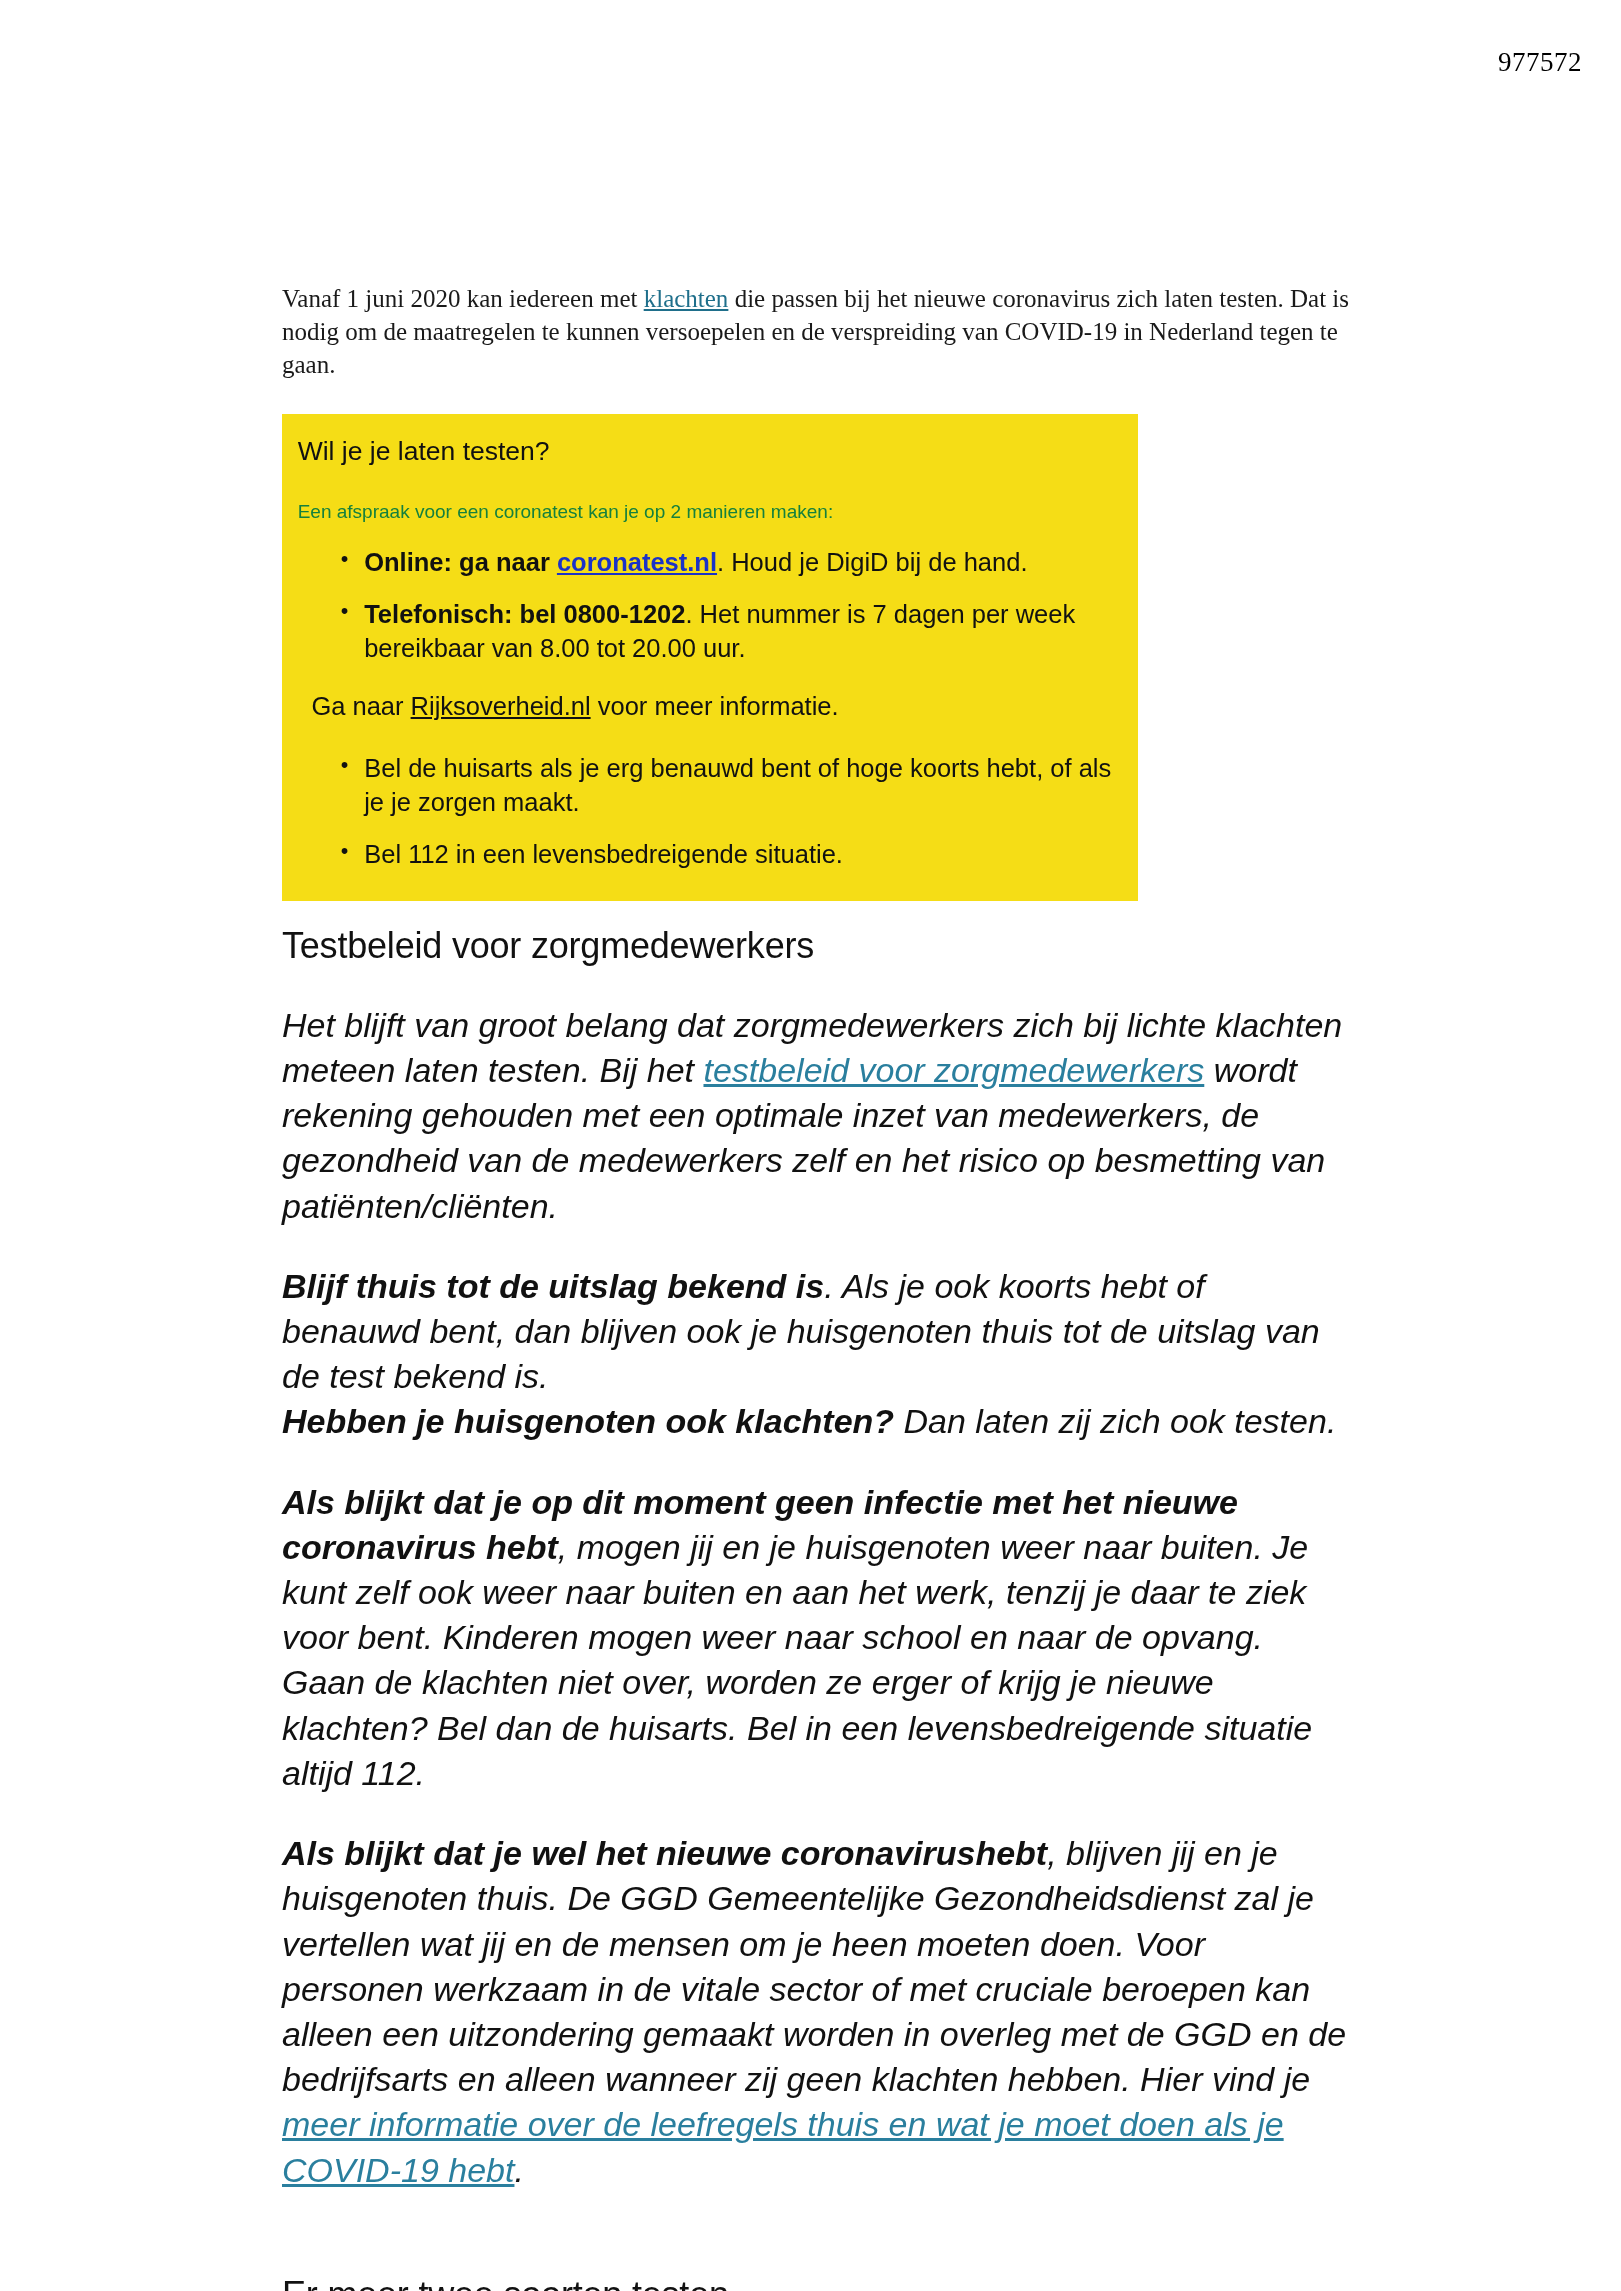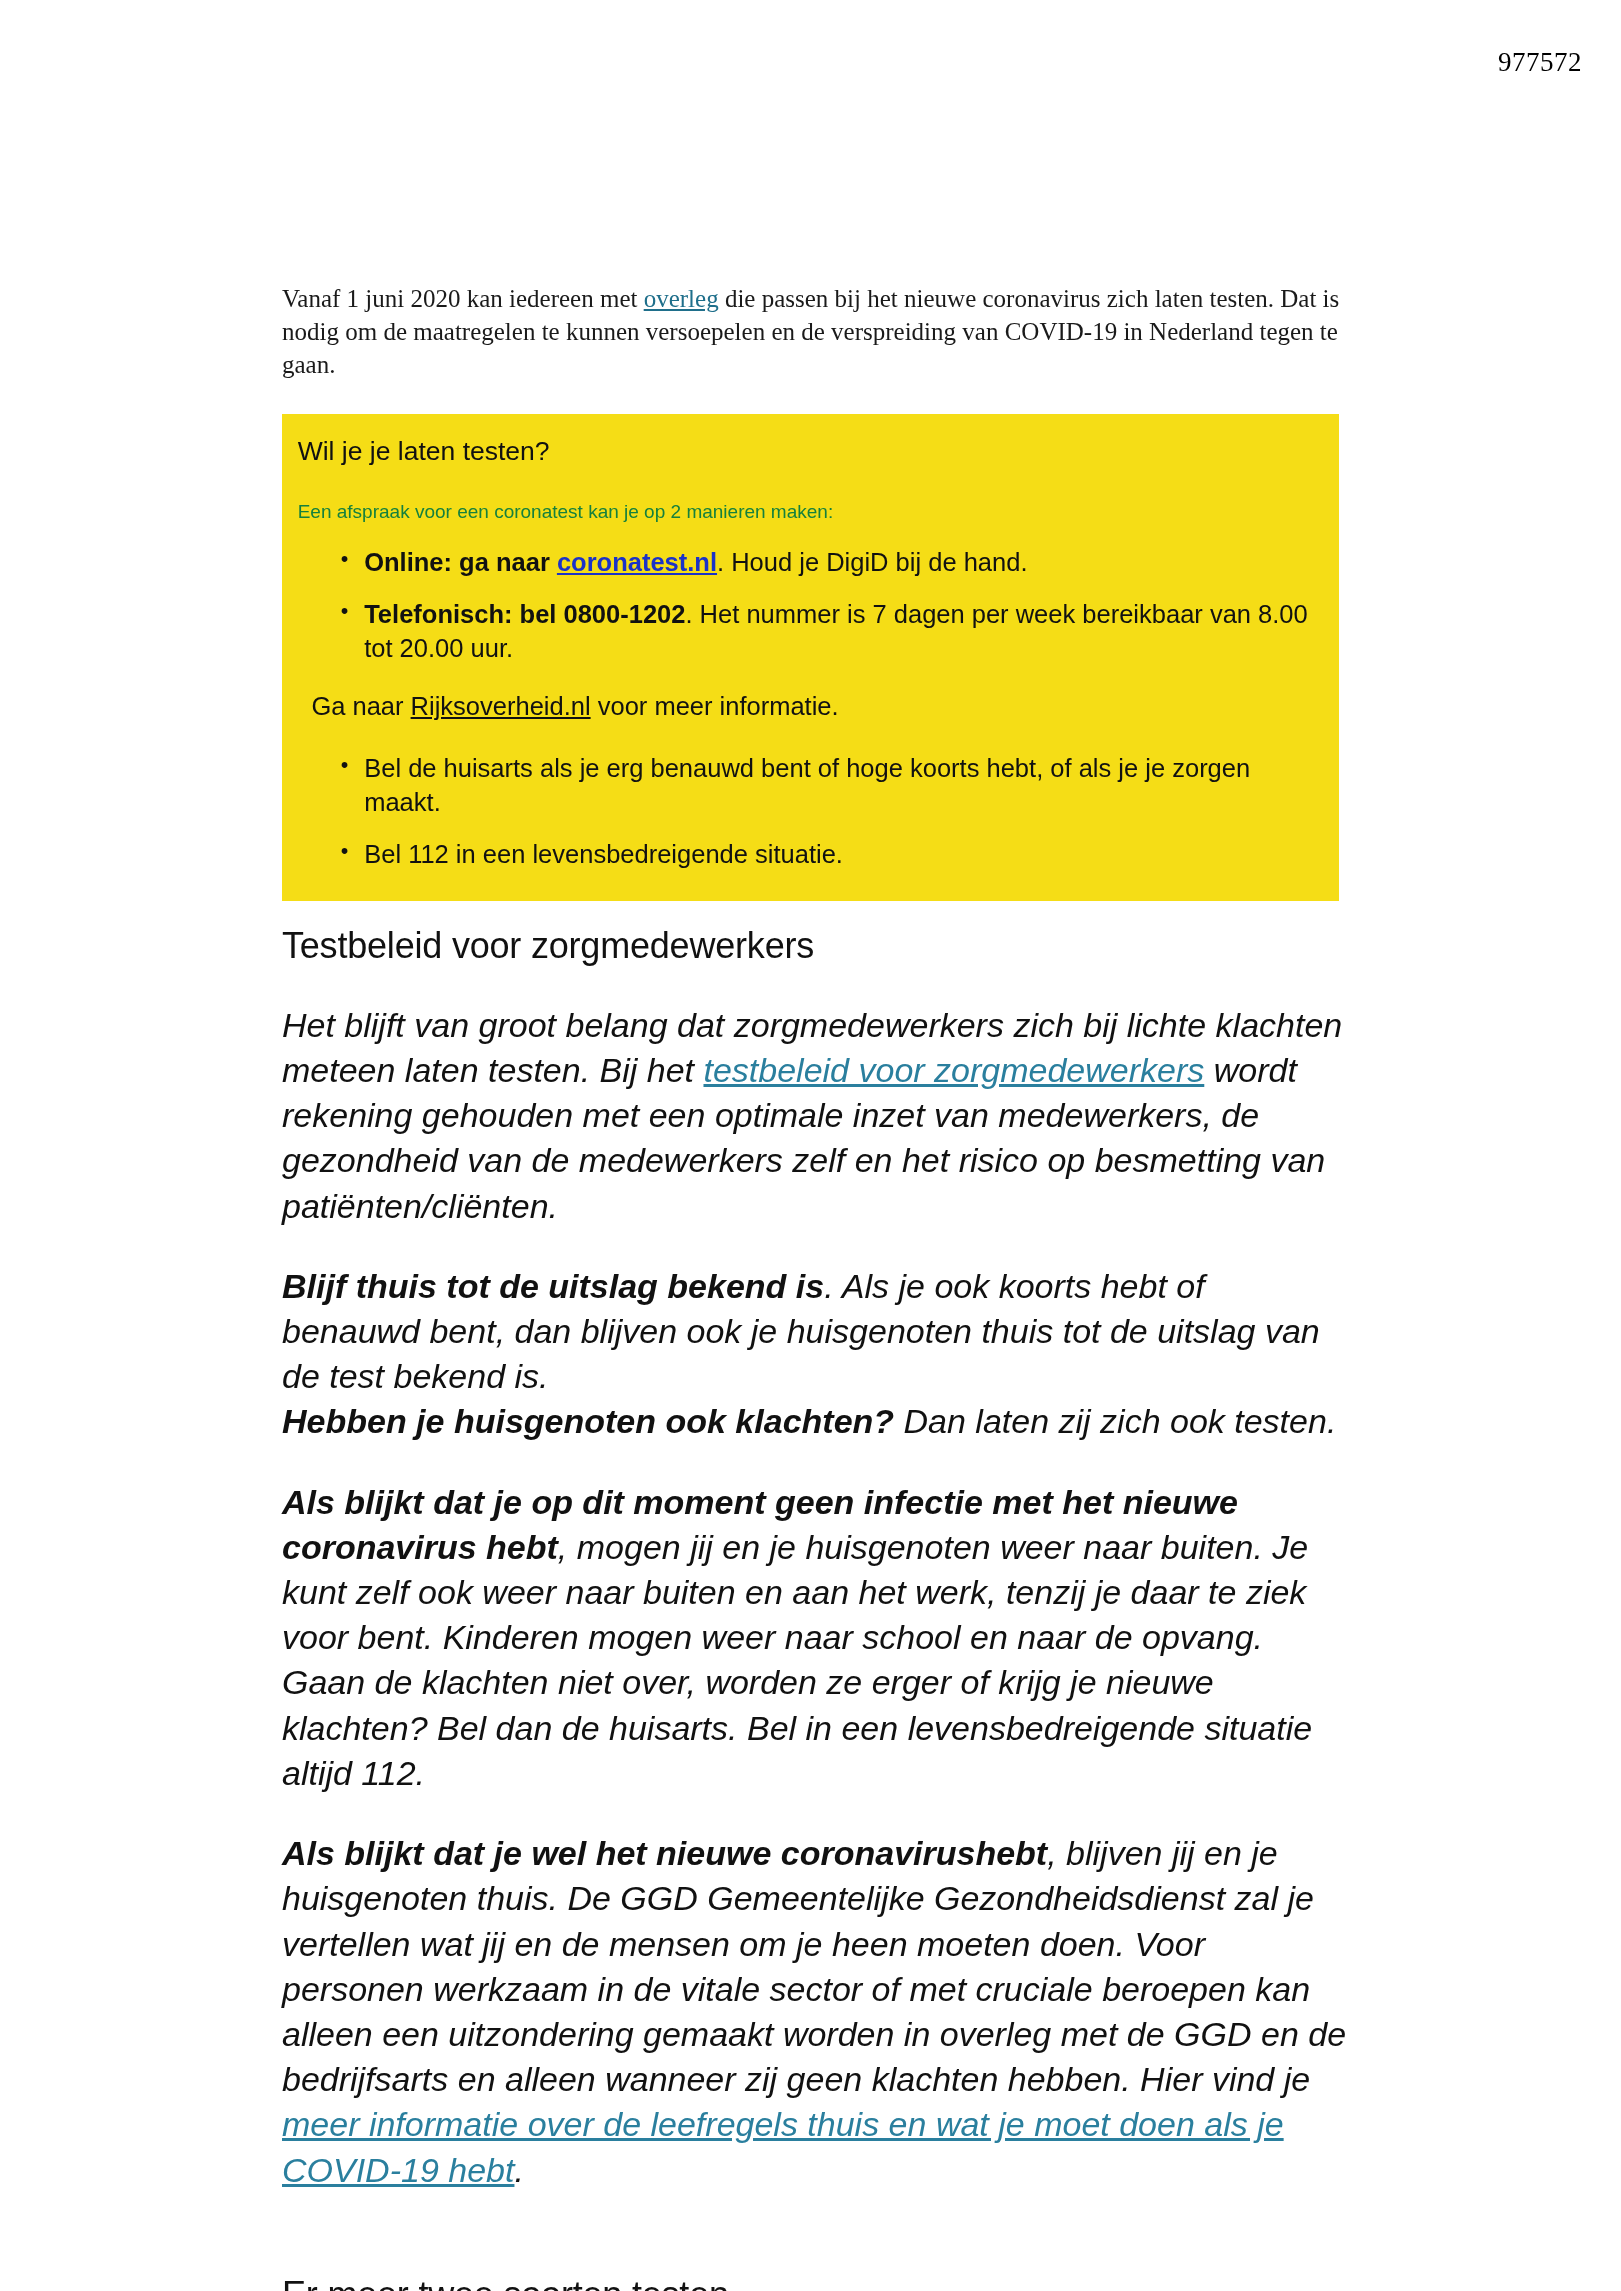--- a/index.html
+++ b/index.html
@@ -53,21 +53,21 @@
   .intro .lnk {
     color: #1f6f8b;
     text-decoration: underline;
   }
 
   
   .yellow-box {
     background: #f5dd16;
     padding: 21.6px 0 25.5px 0;
     margin: 0;
-    width: 1057px;
+    width: 856px;
   }
   .yellow-box .yb-inner {
     padding: 0 17.6px 0 15.7px;
   }
   .yb-title {
     font-size: 26.5px;
     line-height: 1.2;
     margin: 0 0 33px 0;
     color: #111111;
   }
@@ -154,21 +154,21 @@
 </style>
 </head>
 <body>
 
 <div class="page">
 
   <div class="page-number">977572</div>
 
   <div class="content">
 
-    <p class="intro"><span>Vanaf 1 juni 2020 kan iedereen met </span><a class="lnk" href="#">overleg</a><span> die passen bij het nieuwe coronavirus zich laten testen. Dat is nodig om de maatregelen te kunnen versoepelen en de verspreiding van COVID-19 in Nederland tegen te gaan.</span></p>
+    <p class="intro"><span>Vanaf 1 juni 2020 kan iedereen met </span><a class="lnk" href="#">klachten</a><span> die passen bij het nieuwe coronavirus zich laten testen. Dat is nodig om de maatregelen te kunnen versoepelen en de verspreiding van COVID-19 in Nederland tegen te gaan.</span></p>
 
     <div class="yellow-box">
       <div class="yb-inner">
 
         <div class="yb-title">Wil je je laten testen?</div>
 
         <div class="yb-lead">Een afspraak voor een coronatest kan je op 2 manieren maken:</div>
 
         <ul class="yb-list">
           <li><span class="b">Online: ga naar </span><a class="lnk-blue" href="#">coronatest.nl</a><span>. Houd je DigiD bij de hand.</span></li>

